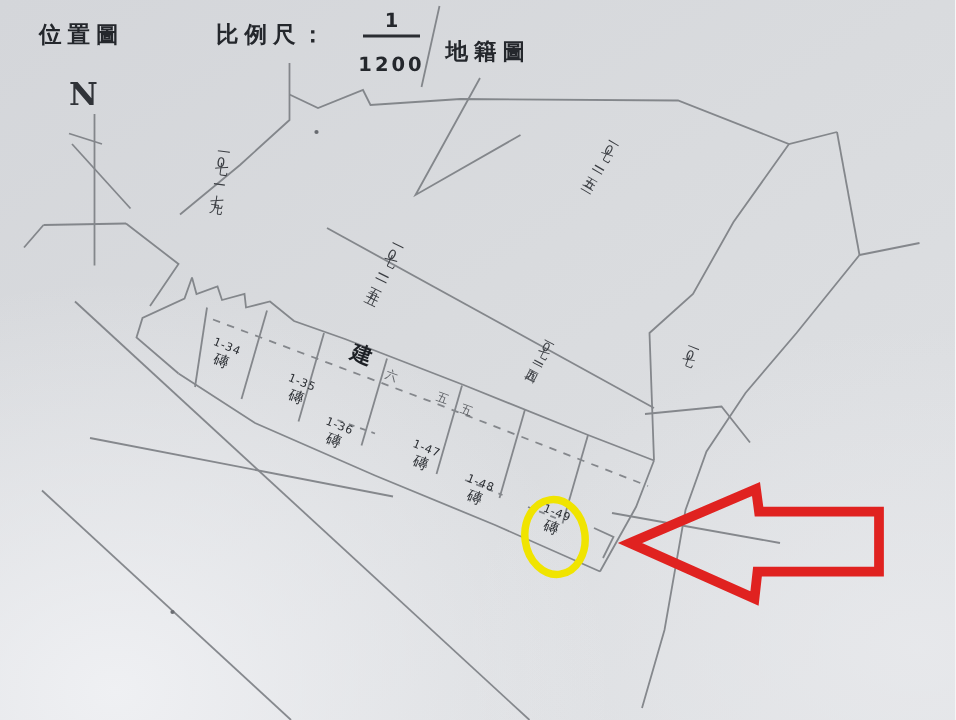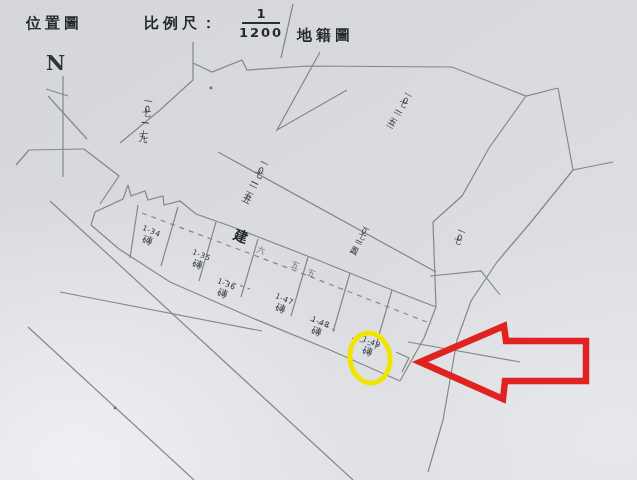--- a/index.html
+++ b/index.html
@@ -12,21 +12,21 @@
       radial-gradient(ellipse at 12% 96%, rgba(240,241,244,.95) 0%, rgba(240,241,244,0) 42%),
       radial-gradient(ellipse at 96% 90%, rgba(233,234,237,.8) 0%, rgba(233,234,237,0) 35%),
       linear-gradient(148deg,#d4d6da 0%,#d9dbde 45%,#dfe1e4 100%);
   }
   .scan{position:absolute;inset:0;filter:blur(0.25px);}
   svg{position:absolute;left:0;top:0;}
   .lbl{position:absolute;color:#2b2e33;white-space:nowrap;line-height:1.05;}
   .hdr{font-weight:bold;font-size:15px;letter-spacing:4px;color:#24272c;}
   .frac{position:absolute;text-align:center;width:54px;color:#24272c;font-weight:bold;}
   .frac .num{font-size:13px;padding:0 14px 1px 14px;border-bottom:2px solid #2a2d32;display:inline-block;}
-  .frac .den{font-size:13px;letter-spacing:2px;padding-top:1px;}
+  .frac .den{font-size:13px;letter-spacing:2px;padding-top:11px;}
   .north{font-family:"DejaVu Serif","Liberation Serif",serif;font-weight:bold;font-size:21px;color:#303338;}
   .vlabel{
     writing-mode:vertical-rl;text-orientation:upright;
     font-size:9px;letter-spacing:4px;color:#3a3d42;transform-origin:center;
   }
   .parcel{position:absolute;width:34px;text-align:center;transform:rotate(22deg);color:#2b2e33;}
   .parcel .no{font-size:7.5px;letter-spacing:0.5px;}
   .parcel .mat{font-size:10px;margin-top:-1px;}
   .roadchar{position:absolute;transform:rotate(20deg);color:#44474c;}
   .lead{font-size:14px;font-weight:bold;color:#1d2025;}

